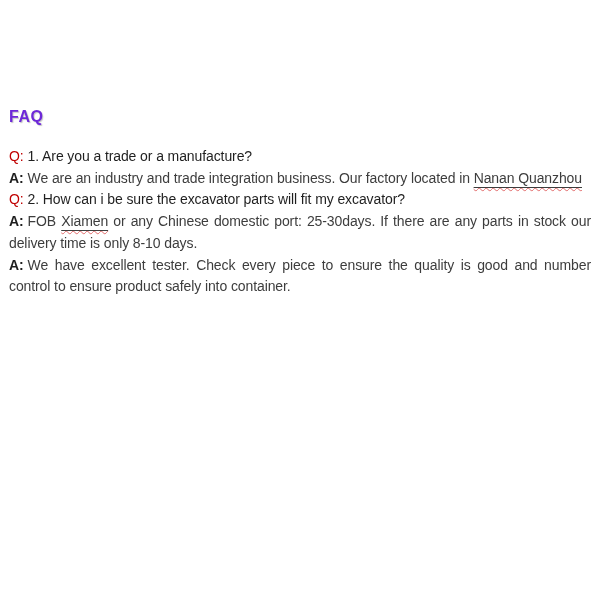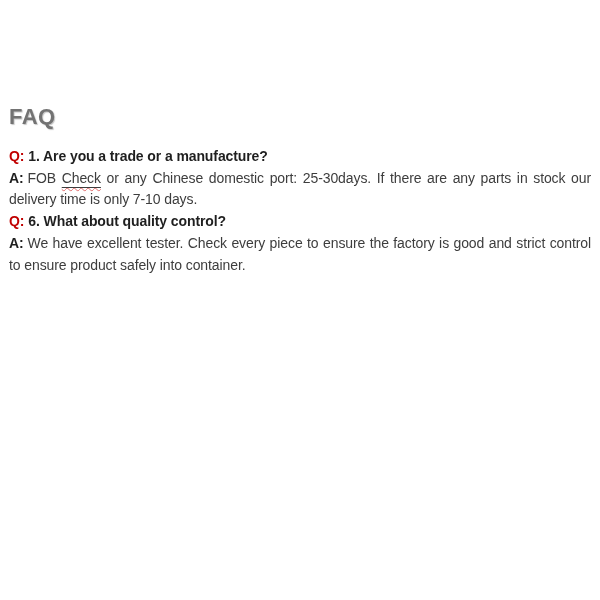--- a/index.html
+++ b/index.html
@@ -16,35 +16,35 @@
   .page {
     box-sizing: border-box;
     width: 600px;
     height: 600px;
     padding: 0 9px;
     background: #ffffff;
   }
   .faq-heading {
     margin: 0 0 15px 0;
     padding-top: 103px;
-    font-size: 22px;
+    font-size: 16px;
     line-height: 28px;
     font-weight: bold;
     letter-spacing: 0.5px;
-    color: #737373;
+    color: #6d28d9;
     text-shadow: 1px 1px 1px rgba(90,90,90,0.35);
   }
   p.q, p.a {
     margin: 0;
     font-size: 14px;
     line-height: 21.7px;
     letter-spacing: -0.1px;
   }
   p.q {
-    font-weight: bold;
+    font-weight: normal;
     color: #1f1f1f;
   }
   .q-label {
     color: #c00000;
     margin-right: 4px;
   }
   p.a {
     color: #3d3d3d;
     text-align: justify;
   }
@@ -64,22 +64,23 @@
   }
 </style>
 </head>
 <body>
 
 <div class="page">
 
   <h1 class="faq-heading">FAQ</h1>
 
   <p class="q"><span class="q-label">Q:</span><span>1. Are you a trade or a manufacture?</span></p>
+  <p class="a"><span class="a-label">A:</span><span>We are an industry and trade integration business. Our factory located in </span><span class="squiggle"><span class="solid-underline">Nanan Quanzhou</span></span><span></span></p>
+
+  <p class="q"><span class="q-label">Q:</span><span>2. How can i be sure the excavator parts will fit my excavator?</span></p>
 
 
 
+  <p class="a"><span class="a-label">A:</span><span>FOB </span><span class="squiggle"><span class="solid-underline">Xiamen</span></span><span> or any Chinese domestic port: 25-30days. If there are any parts in stock our delivery time is only 8-10 days.</span></p>
 
-  <p class="a"><span class="a-label">A:</span><span>FOB </span><span class="squiggle"><span class="solid-underline">Check</span></span><span> or any Chinese domestic port: 25-30days. If there are any parts in stock our delivery time is only 7-10 days.</span></p>
-
-  <p class="q"><span class="q-label">Q:</span><span>6. What about quality control?</span></p>
-  <p class="a"><span class="a-label">A:</span><span>We have excellent tester. Check every piece to ensure the factory is good and strict control to ensure product safely into container.</span><span class="squiggle"><span class="solid-underline"></span></span><span></span></p>
+  <p class="a"><span class="a-label">A:</span><span>We have excellent tester. Check every piece to ensure the quality is good and number control to ensure product safely into container.</span><span class="squiggle"><span class="solid-underline"></span></span><span></span></p>
 
 </div>
 
 </body></html>

